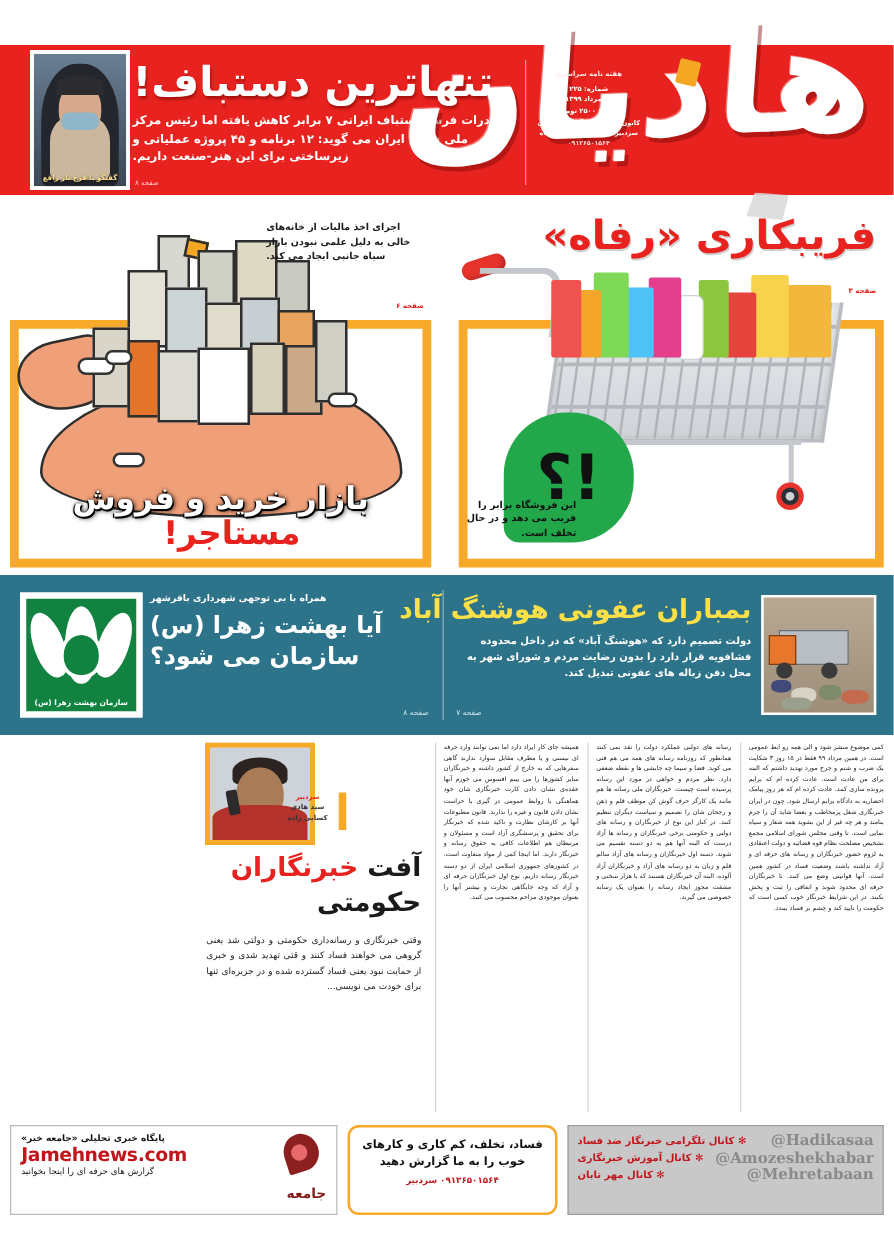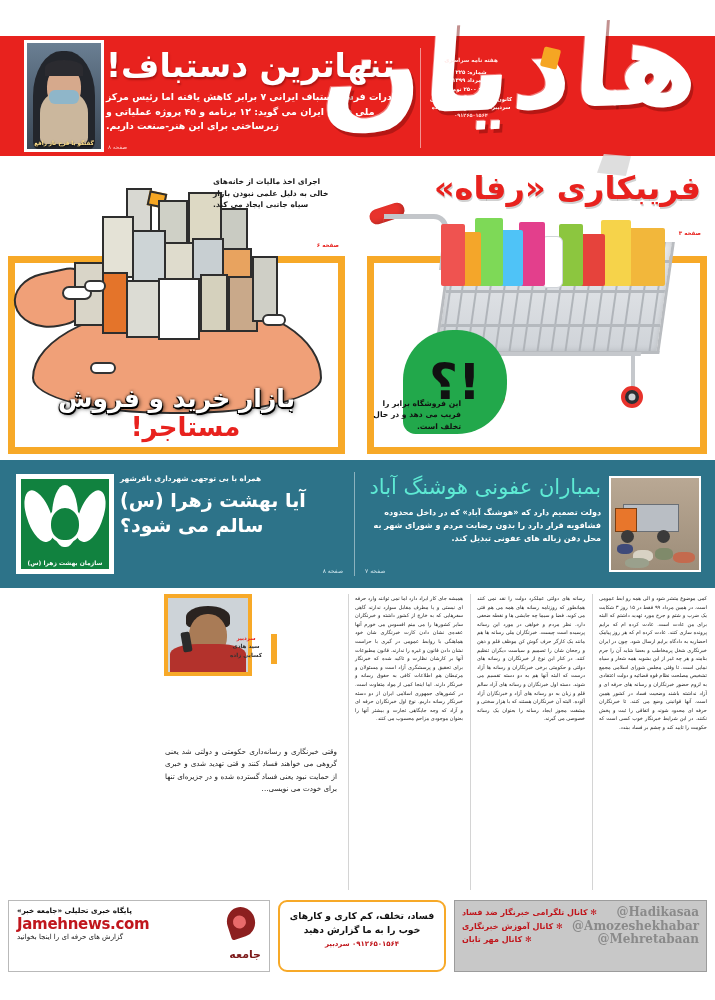--- a/index.html
+++ b/index.html
@@ -253,21 +253,21 @@
     position:absolute; left:4px; top:30px; width:22px; height:24px;
     background:#e8762b; border:1.5px solid #7a3e12;
   }
   .tp-wheel {
     position:absolute; width:13px; height:13px; border-radius:50%;
     background:#3a3a3a; top:52px;
   }
   .tp-trash { position:absolute; border-radius:40%; }
   .teal-headline {
     position:absolute; right:108px; top:8px; left:6px;
-    font-size:21px; font-weight:normal; color:#5eead4; line-height:26px;
+    font-size:21px; font-weight:bold; color:#fde047; line-height:26px;
     text-align:right; white-space:nowrap;
   }
   .teal-sub {
     position:absolute; right:108px; top:40px; left:6px;
     font-size:8px; font-weight:bold; color:#ffffff; line-height:13px;
     text-align:right;
   }
   .teal-pagemark {
     position:absolute; left:8px; bottom:8px; font-size:6px; color:#cfe6ee;
   }
@@ -587,21 +587,21 @@
           <div class="zl-petal" style="left:6px;top:10px;width:24px;height:54px;transform:rotate(-20deg);"></div>
           <div class="zl-petal" style="right:6px;top:10px;width:24px;height:54px;transform:rotate(20deg);"></div>
           <div class="zl-petal" style="left:50%;top:6px;width:26px;height:62px;margin-left:-13px;"></div>
           <div class="zl-globe"></div>
           <div class="zl-text">سازمان بهشت زهرا (س)</div>
         </div>
       </div>
       <div class="teal-r-kicker">همراه با بی توجهی شهرداری باقرشهر</div>
       <div class="teal-r-headline">
         <div>آیا بهشت زهرا (س)</div>
-        <div>سالم می شود؟</div>
+        <div>سازمان می شود؟</div>
       </div>
       <div class="teal-r-pagemark">صفحه ۸</div>
     </div>
   </div>
 
   <div class="body-area">
     <div class="col">کمی موضوع متشر شود و الی همه رو ابط عمومی است. در همین مرداد ۹۹ فقط در ۱۵ روز ۳ شکایت یک ضرب و شتم و جرح مورد تهدید داشتم که البته برای من عادت است. عادت کرده ام که برایم پرونده سازی کنند. عادت کرده ام که هر روز پیامک احضاریه به دادگاه برایم ارسال شود. چون در ایران خبرنگاری شغل پرمخاطب و بعضا شاید آن را جرم بنامند و هر چه غیر از این بشوید همه شعار و سیاه نمایی است. تا وقتی مجلس شورای اسلامی مجمع تشخیص مصلحت نظام قوه قضائیه و دولت اعتقادی به لزوم حضور خبرنگاران و رسانه های حرفه ای و آزاد نداشته باشند وضعیت فساد در کشور همین است. آنها قوانینی وضع می کنند. تا خبرنگاران حرفه ای محدود شوند و اتفاقی را ثبت و پخش نکنند. در این شرایط خبرنگار خوب کسی است که حکومت را تایید کند و چشم بر فساد ببندد.</div>
     <div class="col">رسانه های دولتی عملکرد دولت را نقد نمی کنند همانطور که روزنامه رسانه های همه می هم فتی می کوبد. فضا و سیما چه جایشی ها و نقطه ضعفی دارد. نظر مردم و خواهی در مورد این رسانه پرسیده است چیست. خبرنگاران ملی رسانه ها هم مانند یک کارگر حرف گوش کن موظف قلم و ذهن و رجحان شان را تصمیم و سیاست دیگران تنظیم کنند. در کنار این نوع از خبرنگاران و رسانه های دولتی و حکومتی برخی خبرنگاران و رسانه ها آزاد درست که البته آنها هم به دو دسته تقسیم می شوند. دسته اول خبرنگاران و رسانه های آزاد سالم قلم و زبان به دو رسانه های آزاد و خبرنگاران آزاد آلوده. البته آن خبرنگاران هستند که با هزار سختی و مشقت مجوز ایجاد رسانه را بعنوان یک رسانه خصوصی می گیرند.</div>
     <div class="col">همیشه جای کار ایراد دارد اما نمی توانند وارد حرفه ای نیستی و یا مطرف مقابل سوارد ندارند گاهی سفرهایی که به خارج از کشور داشته و خبرنگاران سایر کشورها را می بینم افسوس می خورم آنها عقده‌ی نشان دادن کارت خبرنگاری شان خود هماهنگی با روابط عمومی در گیری با حراست نشان دادن قانون و غیره را ندارند. قانون مطبوعات آنها بر کارشان نظارت و تاکید شده که خبرنگار برای تحقیق و پرسشگری آزاد است و مسئولان و مرتبطان هم اطلاعات کافی به حقوق رسانه و خبرنگار دارند. اما اینجا کمی از مواد متفاوت است. در کشورهای جمهوری اسلامی ایران از دو دسته خبرنگار رسانه داریم. نوع اول خبرنگاران حرفه ای و آزاد که وجه جایگاهی تجارت و بیشتر آنها را بعنوان موجودی مزاحم محسوب می کنند.</div>
 
@@ -612,20 +612,24 @@
           <div class="ed-face"></div>
           <div class="ed-shirt"></div>
           <div class="ed-phone"></div>
         </div>
       </div>
       <div class="ed-bar"></div>
       <div class="ed-byline">
         <div class="role">سردبیر</div>
         <div>سید هادی کسایی زاده</div>
       </div>
+      <div class="ed-title">
+        <div class="t1"><span>آفت</span> <em>خبرنگاران</em></div>
+        <div class="t2">حکومتی</div>
+      </div>
       <div class="ed-lede">وقتی خبرنگاری و رسانه‌داری حکومتی و دولتی شد یعنی گروهی می خواهند فساد کنند و قتی تهدید شدی و خبری از حمایت نبود یعنی فساد گسترده شده و در جزیره‌ای تنها برای خودت می نویسی...</div>
     </div>
   </div>
 
   <div class="footer">
 
     <div class="ad ad-channels">
       <div class="ch-row">
         <span class="ch-id">@Hadikasaa</span>
         <span class="ch-fa"><span>✻</span> <span>کانال تلگرامی خبرنگار ضد فساد</span></span>

